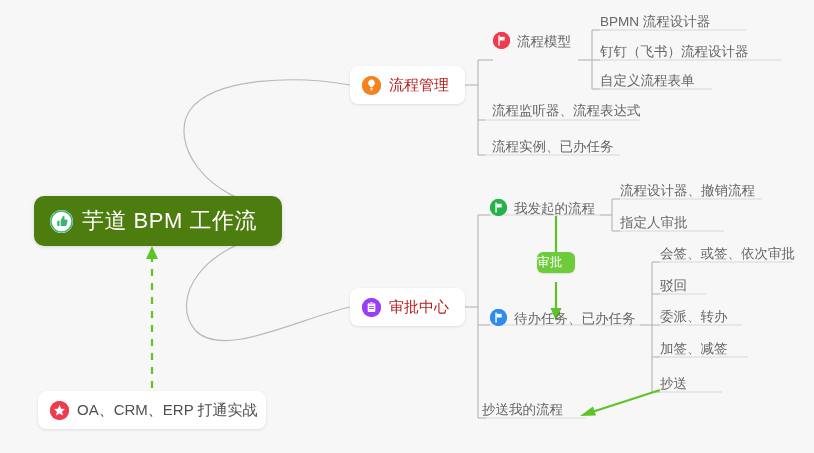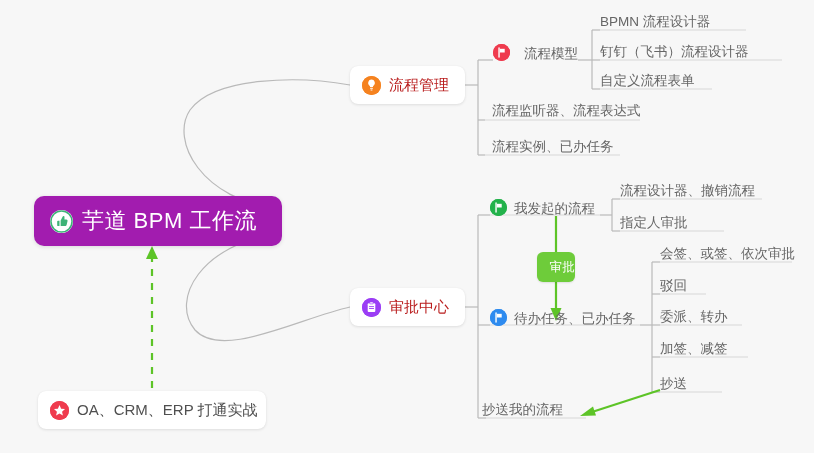--- a/index.html
+++ b/index.html
@@ -22,21 +22,21 @@
     box-shadow:0 1px 3px rgba(0,0,0,.10), 0 0 1px rgba(0,0,0,.06);
     display:flex;align-items:center;
     box-sizing:border-box;
     white-space:nowrap;
   }
   .card .lbl{color:#4a4a4a;}
 
   
   #root-node{
     left:34px;top:196px;width:248px;height:50px;
-    background:#a21caf;
+    background:#4d7c0f;
     border-radius:10px;
     padding:0 16px;
     box-shadow:0 1px 4px rgba(0,0,0,.12);
   }
   #root-node .lbl{
     color:#ffffff;font-size:22px;letter-spacing:.5px;margin-left:9px;
   }
 
   
   .l1{height:38px;padding:0 16px 0 12px;}
@@ -66,23 +66,23 @@
   
   .ico{
     display:inline-flex;align-items:center;justify-content:center;
     border-radius:50%;flex:0 0 auto;
   }
   .ico svg{display:block;}
 
   
   #pill-shenpi{
     position:absolute;left:537px;top:252px;
-    width:38px;height:30px;
+    width:38px;height:21px;
     background:#6ecc3a;border-radius:6px;
-    display:flex;align-items:center;justify-content:flex-end;
+    display:flex;align-items:center;justify-content:flex-start;
     box-shadow:0 1px 2px rgba(0,0,0,.10);
   }
   #pill-shenpi .lbl{color:#ffffff;font-size:12.5px;letter-spacing:.3px;}
 </style>
 </head>
 <body>
 
 <div id="canvas">
 
   <svg class="links" viewBox="0 0 814 453" xmlns="http://www.w3.org/2000/svg">
@@ -175,21 +175,21 @@
       <svg width="19" height="19" viewBox="0 0 20 20">
         <circle cx="10" cy="10" r="10" fill="#f5821f"></circle>
         <path d="M10 3.8a3.6 3.6 0 0 0-2.1 6.5c.4.3.6.7.6 1.2h3a1.6 1.6 0 0 1 .6-1.2A3.6 3.6 0 0 0 10 3.8z" fill="#ffffff"></path>
         <rect x="8.5" y="12.3" width="3" height="1.1" rx=".55" fill="#ffffff"></rect>
         <rect x="8.9" y="14.1" width="2.2" height="1.05" rx=".5" fill="#ffffff"></rect>
       </svg>
     </span>
     <span class="lbl">流程管理</span>
   </div>
 
-  <div class="leaf" style="left:493px;top:44px;gap:7px;">
+  <div class="leaf" style="left:493px;top:32px;">
     <span class="ico" style="width:17px;height:17px;background:#ef3b4e;margin-bottom:1px;">
       <svg width="17" height="17" viewBox="0 0 18 18">
         <circle cx="9" cy="9" r="9" fill="#ef3b4e"></circle>
         <path d="M6.4 4.3v9.4" stroke="#ffffff" stroke-width="1.5" stroke-linecap="round"></path>
         <path d="M7.2 5.1h5.2v3.9H7.2z" fill="#ffffff"></path>
       </svg>
     </span>
     <span class="lbl">流程模型</span>
   </div>
 

